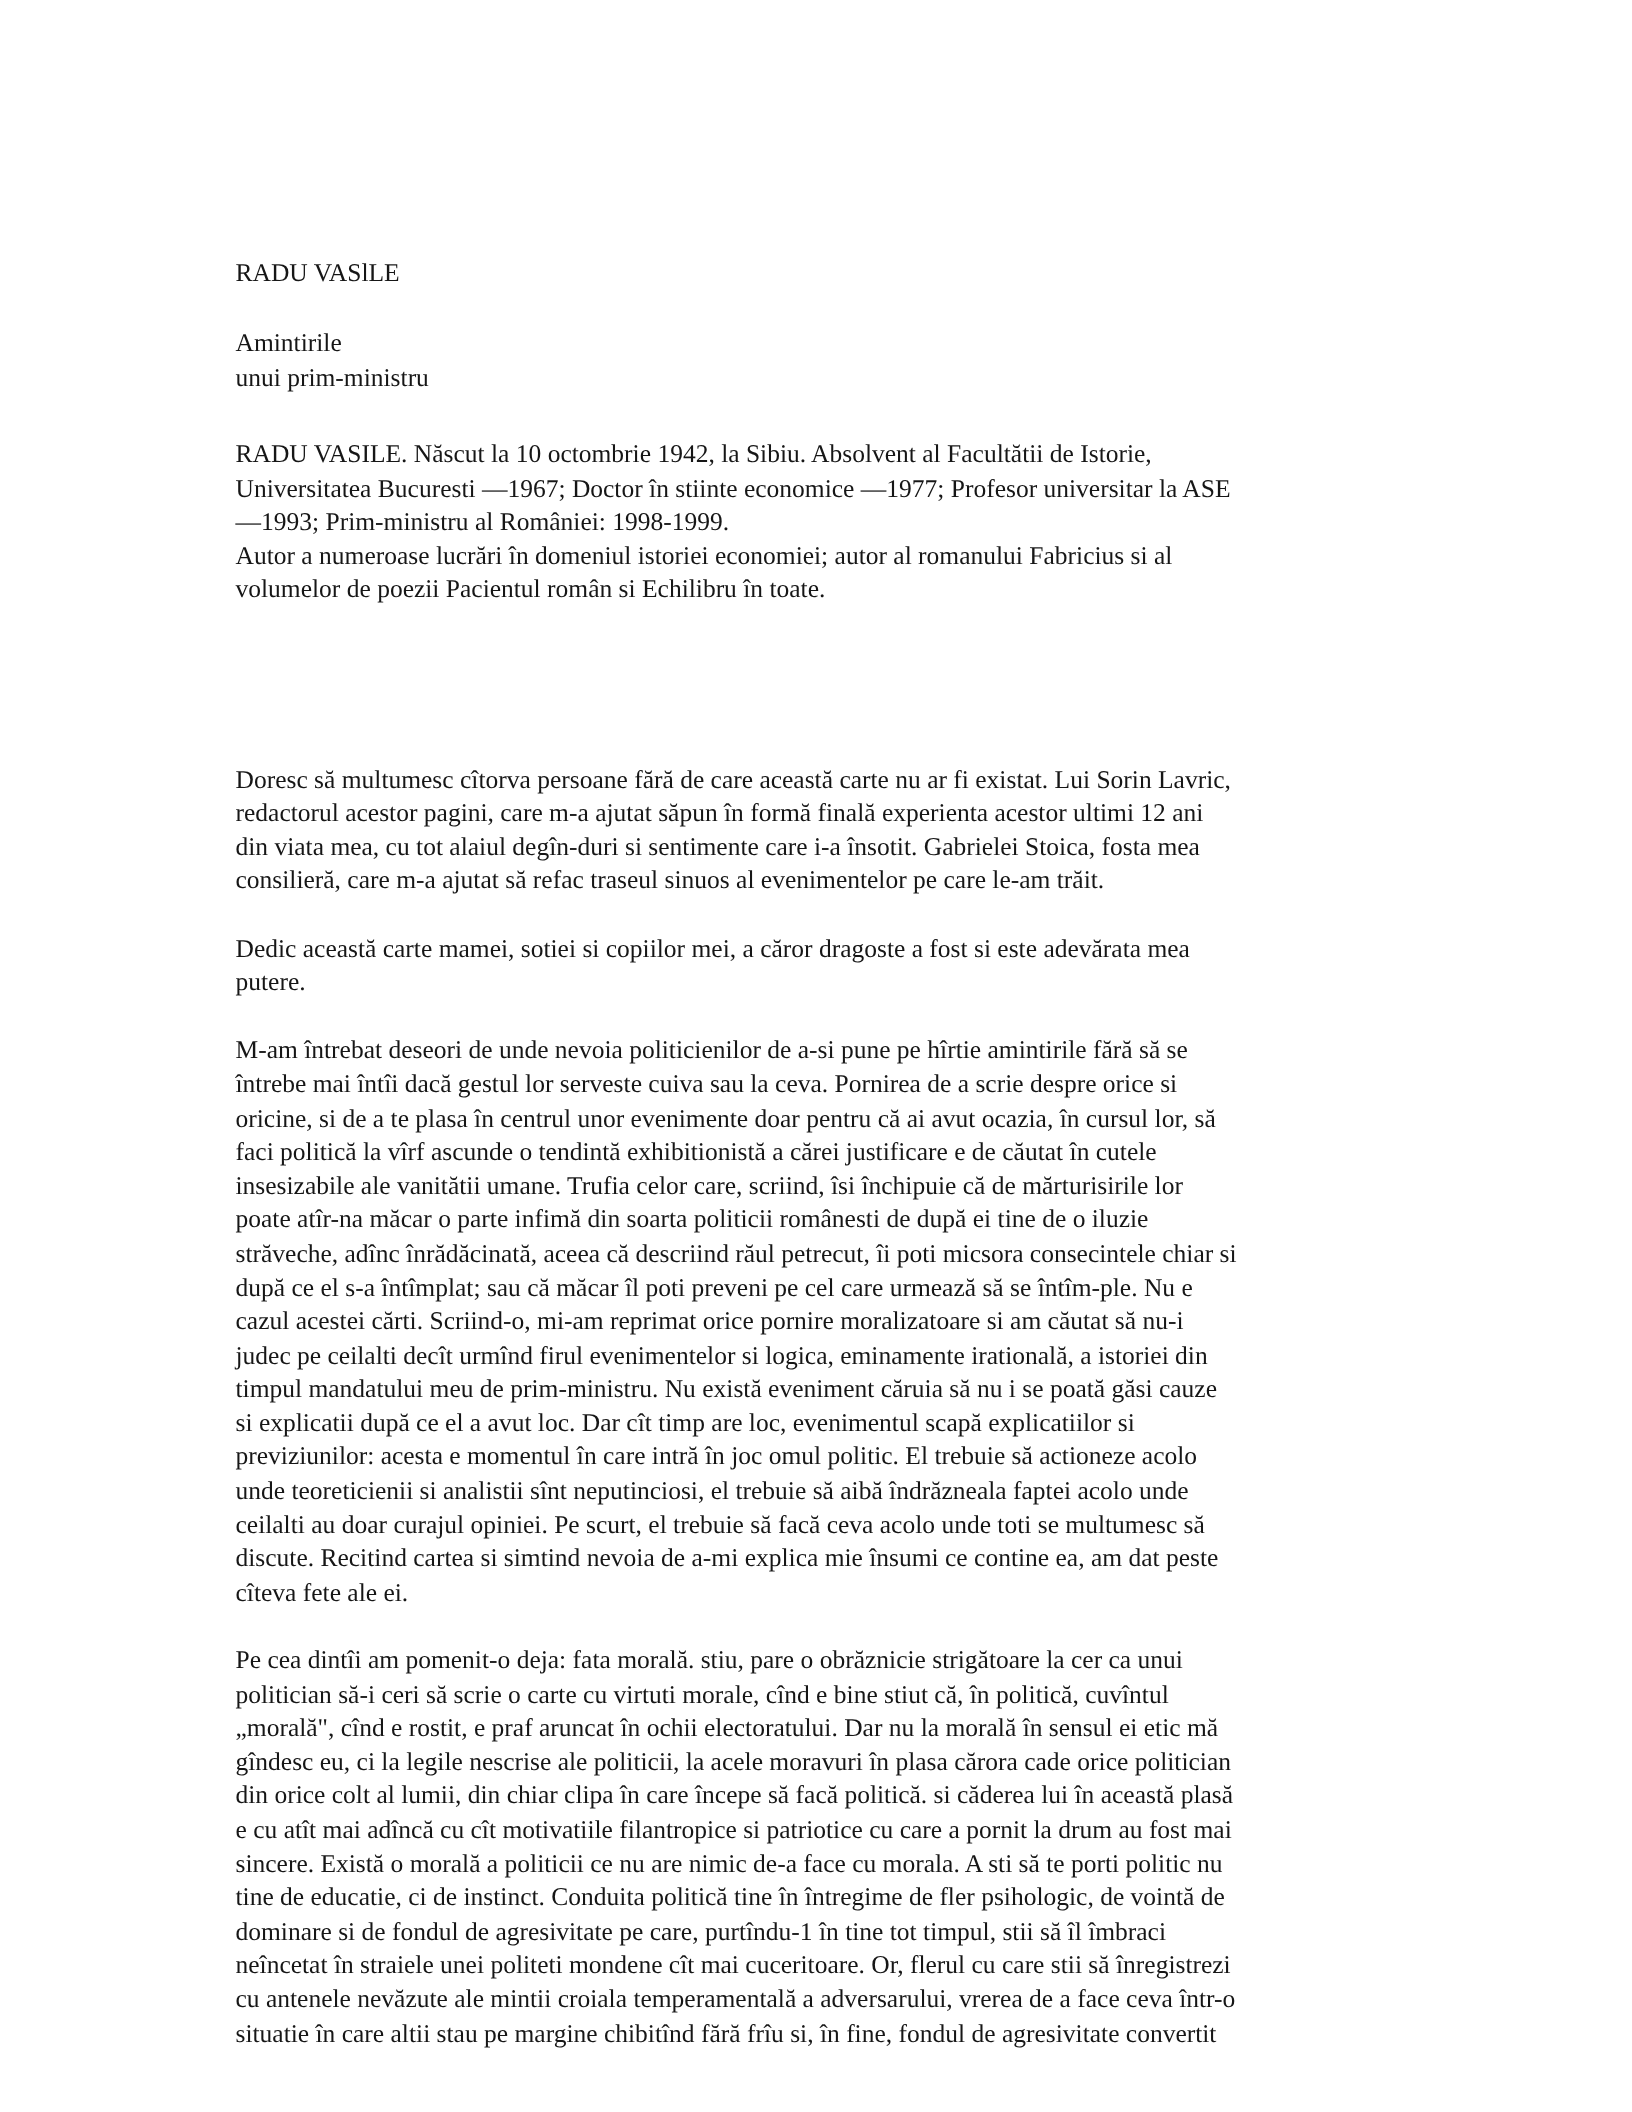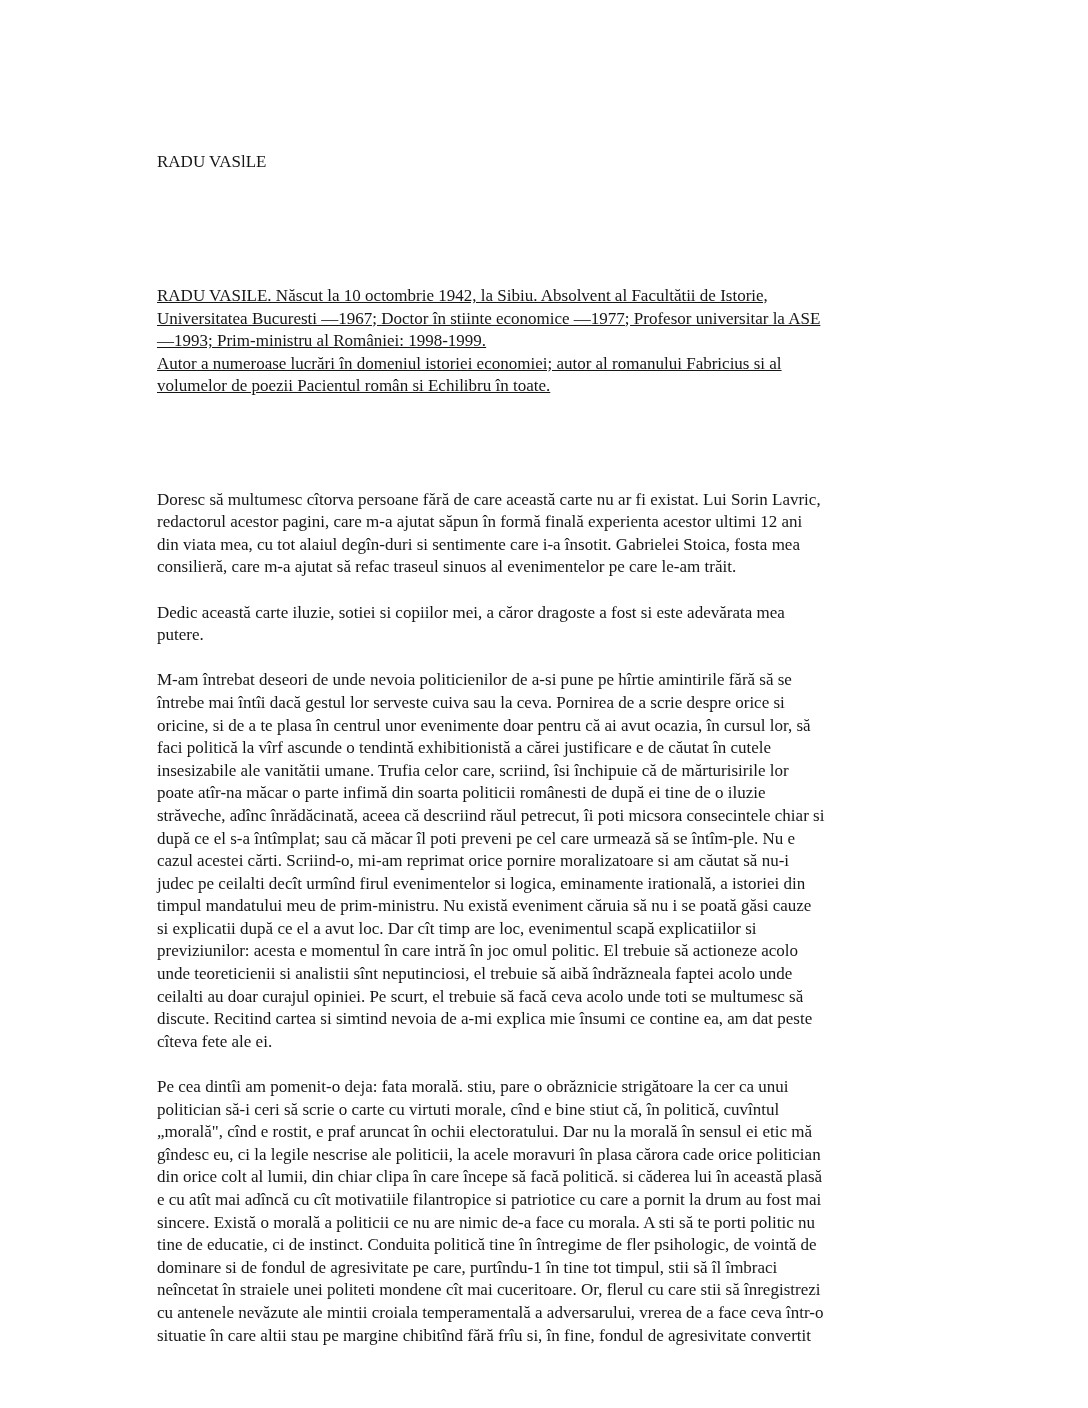--- a/index.html
+++ b/index.html
@@ -17,47 +17,50 @@
     overflow: hidden;
   }
   .textblock {
     position: absolute;
     left: 157px;
     width: 840px;
     font-size: 17px;
     line-height: 22.6px;
     white-space: pre-line;
     letter-spacing: 0;
+    margin-top: 20px;
   }
   .author-title   { top: 151px; }
   .book-title     { top: 198px; }
-  .author-bio     { top: 285px; text-decoration: underline; }
+  .author-bio     { top: 272px; }
   .main-text      { top: 466px; }
   .main-text > div { white-space: pre-line; }
 </style>
 </head>
 <body>
 
 <div class="page">
 
   <div class="textblock author-title">RADU VASlLE</div>
 
+  <div class="textblock book-title">Amintirile
+unui prim-ministru</div>
 
   <div class="textblock author-bio">RADU VASILE. Născut la 10 octombrie 1942, la Sibiu. Absolvent al Facultătii de Istorie,
 Universitatea Bucuresti —1967; Doctor în stiinte economice —1977; Profesor universitar la ASE
 —1993; Prim-ministru al României: 1998-1999.
 Autor a numeroase lucrări în domeniul istoriei economiei; autor al romanului Fabricius si al
 volumelor de poezii Pacientul român si Echilibru în toate.</div>
 
   <div class="textblock main-text">
     <div>Doresc să multumesc cîtorva persoane fără de care această carte nu ar fi existat. Lui Sorin Lavric,
 redactorul acestor pagini, care m-a ajutat săpun în formă finală experienta acestor ultimi 12 ani
 din viata mea, cu tot alaiul degîn-duri si sentimente care i-a însotit. Gabrielei Stoica, fosta mea
 consilieră, care m-a ajutat să refac traseul sinuos al evenimentelor pe care le-am trăit.</div>
-    <div>Dedic această carte iluzie, sotiei si copiilor mei, a căror dragoste a fost si este adevărata mea
+    <div>Dedic această carte mamei, sotiei si copiilor mei, a căror dragoste a fost si este adevărata mea
 putere.</div>
     <div>M-am întrebat deseori de unde nevoia politicienilor de a-si pune pe hîrtie amintirile fără să se
 întrebe mai întîi dacă gestul lor serveste cuiva sau la ceva. Pornirea de a scrie despre orice si
 oricine, si de a te plasa în centrul unor evenimente doar pentru că ai avut ocazia, în cursul lor, să
 faci politică la vîrf ascunde o tendintă exhibitionistă a cărei justificare e de căutat în cutele
 insesizabile ale vanitătii umane. Trufia celor care, scriind, îsi închipuie că de mărturisirile lor
 poate atîr-na măcar o parte infimă din soarta politicii românesti de după ei tine de o iluzie
 străveche, adînc înrădăcinată, aceea că descriind răul petrecut, îi poti micsora consecintele chiar si
 după ce el s-a întîmplat; sau că măcar îl poti preveni pe cel care urmează să se întîm-ple. Nu e
 cazul acestei cărti. Scriind-o, mi-am reprimat orice pornire moralizatoare si am căutat să nu-i

